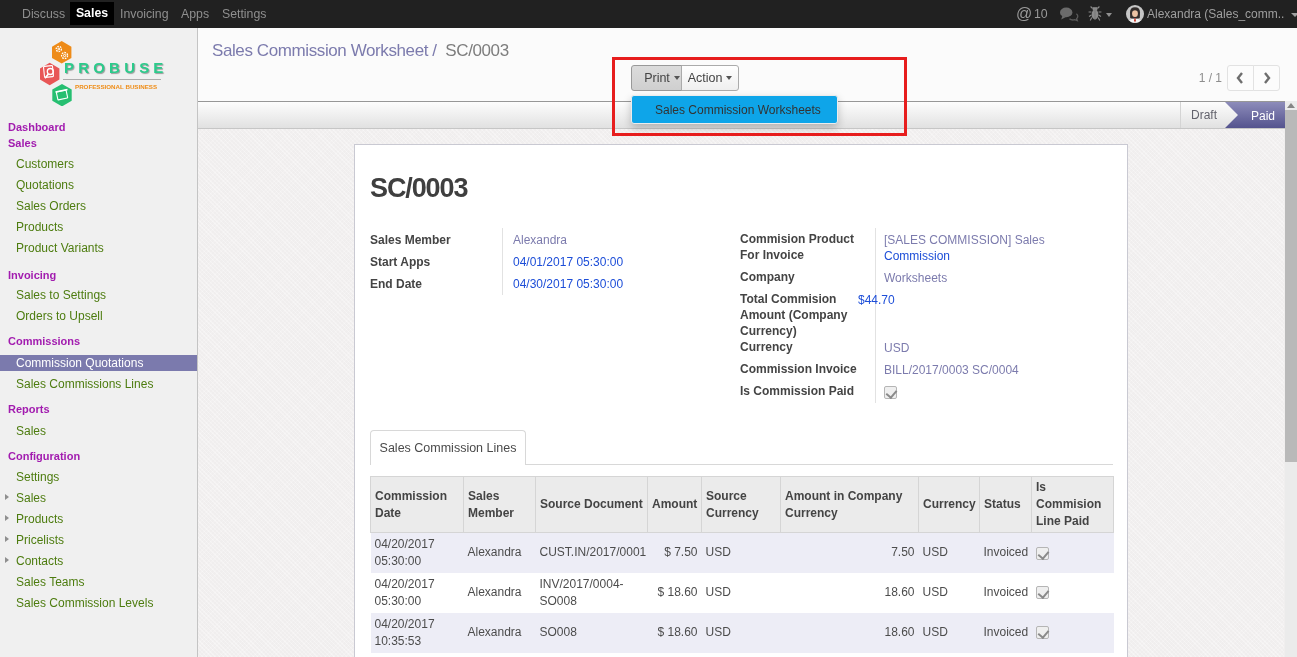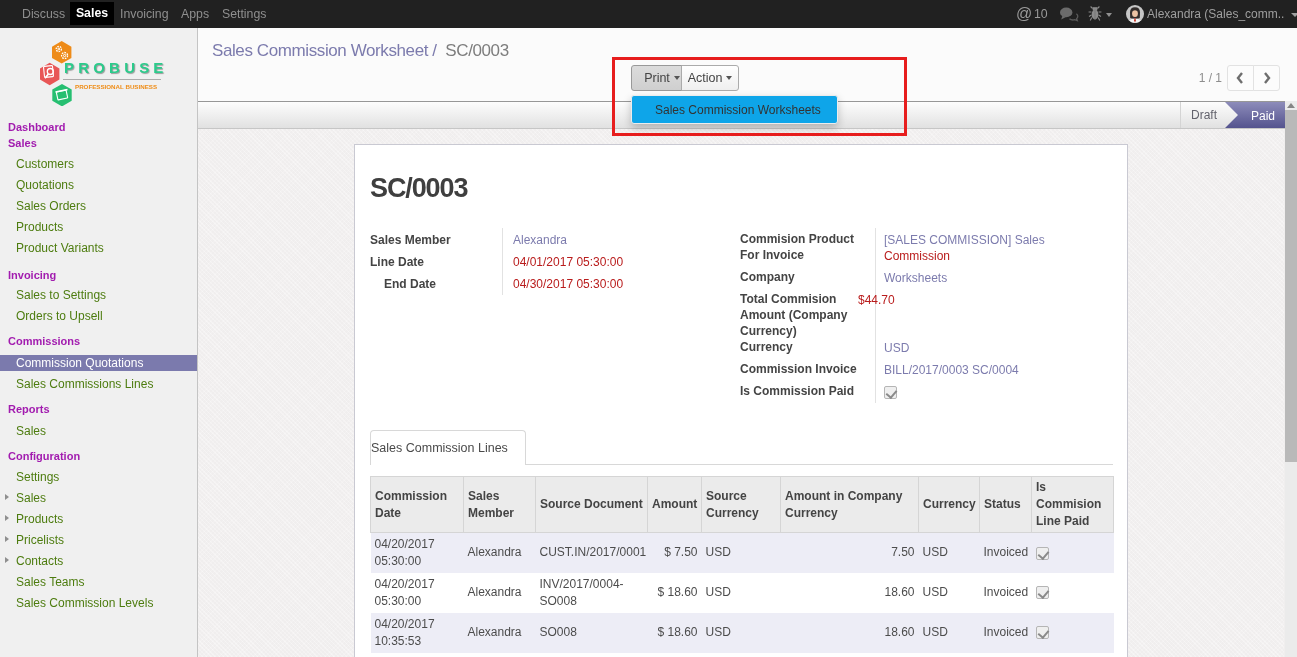--- a/index.html
+++ b/index.html
@@ -1,19 +1,19 @@
 <!DOCTYPE html>
 <html><head>
 <meta charset="utf-8">
 <style>
 *{margin:0;padding:0;box-sizing:border-box}
 html,body{width:1297px;height:657px;overflow:hidden;font-family:"Liberation Sans",sans-serif}
 body{position:relative;background:#f0eeee}
 .abs{position:absolute}
-.t{position:absolute;font-size:12px;line-height:16px;white-space:nowrap;color:#b91c1c;z-index:3}
+.t{position:absolute;font-size:12px;line-height:16px;white-space:nowrap;color:#1d4ed8;z-index:3}
 .b{font-weight:bold;color:#444}
 .lk{color:#7c7bad}
 
 #topbar{position:absolute;left:0;top:0;width:1297px;height:28px;background:#212121;z-index:20}
 #topbar .mi{position:absolute;top:0;height:28px;line-height:28px;font-size:12.3px;color:#8f8f8f;white-space:nowrap}
 #topbar .act{position:absolute;left:70px;top:2px;width:44px;height:23px;background:#000;color:#fff;text-align:center;line-height:23px;font-size:12.3px;font-weight:bold}
 .caret{display:inline-block;width:0;height:0;border-left:4px solid transparent;border-right:4px solid transparent;border-top:4px solid #8f8f8f;vertical-align:middle;margin-left:5px}
 
 #sidebar{position:absolute;left:0;top:28px;width:198px;height:629px;background:#f0f0f0;border-right:1px solid #c4c4c4;z-index:5}
 .mh{position:absolute;left:8px;font-size:11px;line-height:16px;font-weight:bold;color:#a21caf;white-space:nowrap}
@@ -38,21 +38,21 @@
 .vsep{position:absolute;width:1px;background:#e2e2e2;z-index:3}
 
 #sbsep{position:absolute;left:1180px;top:102px;width:1px;height:26px;background:#d4d4d4;z-index:3}
 #draft{position:absolute;left:1183px;top:102px;width:42px;height:26px;line-height:26px;font-size:12px;color:#62626c;text-align:center;z-index:3}
 
 #sbar{position:absolute;left:1285px;top:101px;width:12px;height:556px;background:#ebebeb;z-index:6}
 #sthumb{position:absolute;left:1285px;top:110px;width:12px;height:352px;background:#b9b9b9;z-index:7}
 #sarrow{position:absolute;left:1287px;top:103px;width:0;height:0;border-left:4px solid transparent;border-right:4px solid transparent;border-bottom:5px solid #858585;z-index:8}
 
 #tabline{position:absolute;left:370px;top:464px;width:743px;height:1px;background:#d8d8d8;z-index:3}
-#tab{position:absolute;left:370px;top:430px;width:156px;height:35px;background:#fff;border:1px solid #d8d8d8;border-bottom:none;border-radius:4px 4px 0 0;font-size:12.5px;color:#4a4a4a;line-height:34px;text-align:left;z-index:4}
+#tab{position:absolute;left:370px;top:430px;width:156px;height:35px;background:#fff;border:1px solid #d8d8d8;border-bottom:none;border-radius:4px 4px 0 0;font-size:12.5px;color:#4a4a4a;line-height:34px;text-align:center;z-index:4}
 table{position:absolute;left:370px;top:476px;width:743px;border-collapse:collapse;table-layout:fixed;font-size:12px;color:#4c4c4c;z-index:3}
 th{background:#ebebeb;border:1px solid #d5d5d5;font-size:12px;color:#444;text-align:left;font-weight:bold;padding:2px 4px;line-height:17px;height:54px;white-space:nowrap}
 td{padding:2px 4px;line-height:17px;vertical-align:middle;height:40px}
 tr.z td{background:#ededf6}
 .num{text-align:right}
 .cb{display:inline-block;width:13px;height:13px;background:#efefef;border:1px solid #b5b5b5;border-radius:2px;position:relative;vertical-align:middle;z-index:3}
 .cb:after{content:"";position:absolute;left:3px;top:1px;width:5px;height:8px;border:solid #8a8a8a;border-width:0 2px 2px 0;transform:rotate(40deg)}
 </style>
 </head>
 <body>
@@ -186,22 +186,22 @@
 </svg>
 
 <div id="sbar"></div>
 <div id="sthumb"></div>
 <div id="sarrow"></div>
 
 <div id="sheet"></div>
 <div id="title">SC/0003</div>
 
 <div class="t b" style="left:370px;top:232px">Sales Member</div>
-<div class="t b" style="left:370px;top:254px">Line Date</div>
-<div class="t b" style="left:384px;top:276px">End Date</div>
+<div class="t b" style="left:370px;top:254px">Start Apps</div>
+<div class="t b" style="left:370px;top:276px">End Date</div>
 <div class="vsep" style="left:502px;top:228px;height:67px"></div>
 <div class="t lk" style="left:513px;top:232px">Alexandra</div>
 <div class="t" style="left:513px;top:254px">04/01/2017 05:30:00</div>
 <div class="t" style="left:513px;top:276px">04/30/2017 05:30:00</div>
 
 <div class="t b" style="left:740px;top:231px">Commision Product<br>For Invoice</div>
 <div class="t b" style="left:740px;top:269px">Company</div>
 <div class="t b" style="left:740px;top:291px">Total Commision<br>Amount (Company<br>Currency)</div>
 <div class="t b" style="left:740px;top:339px">Currency</div>
 <div class="t b" style="left:740px;top:361px">Commission Invoice</div>

